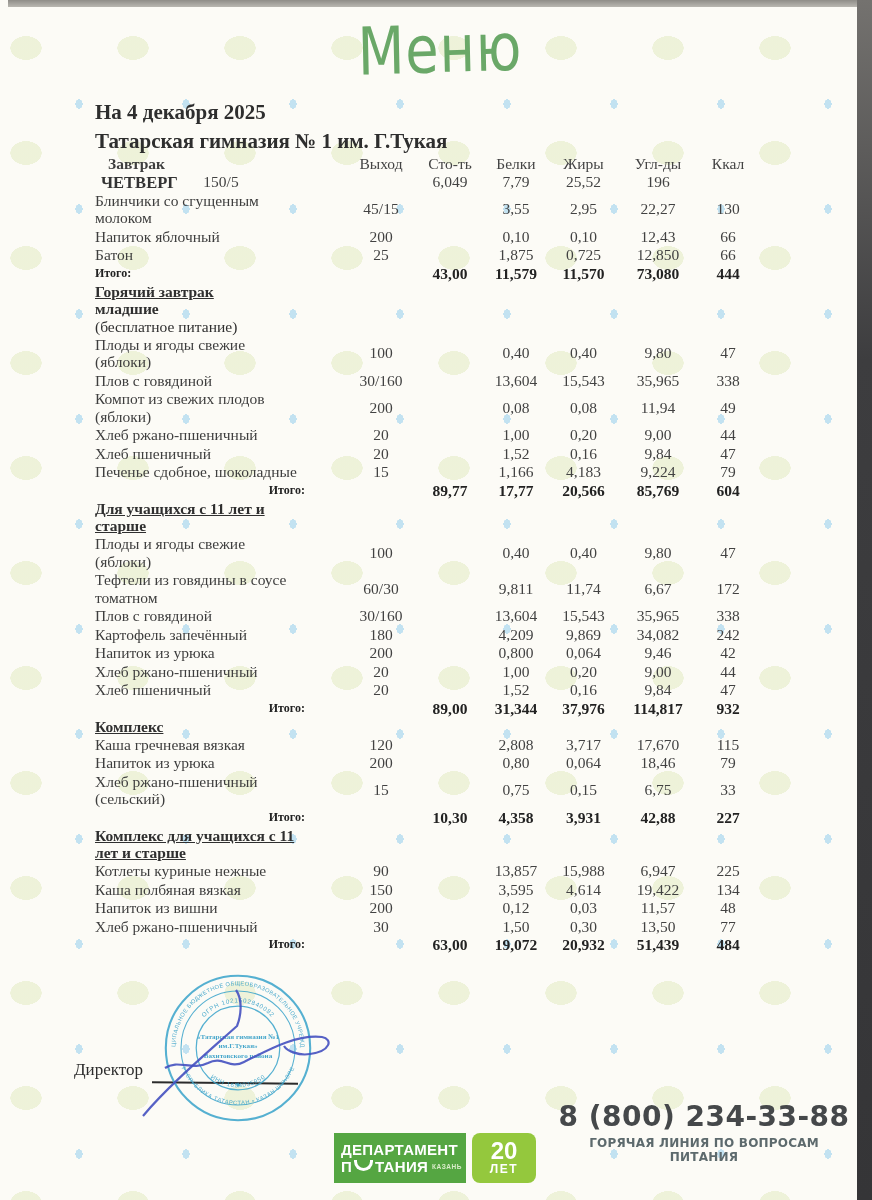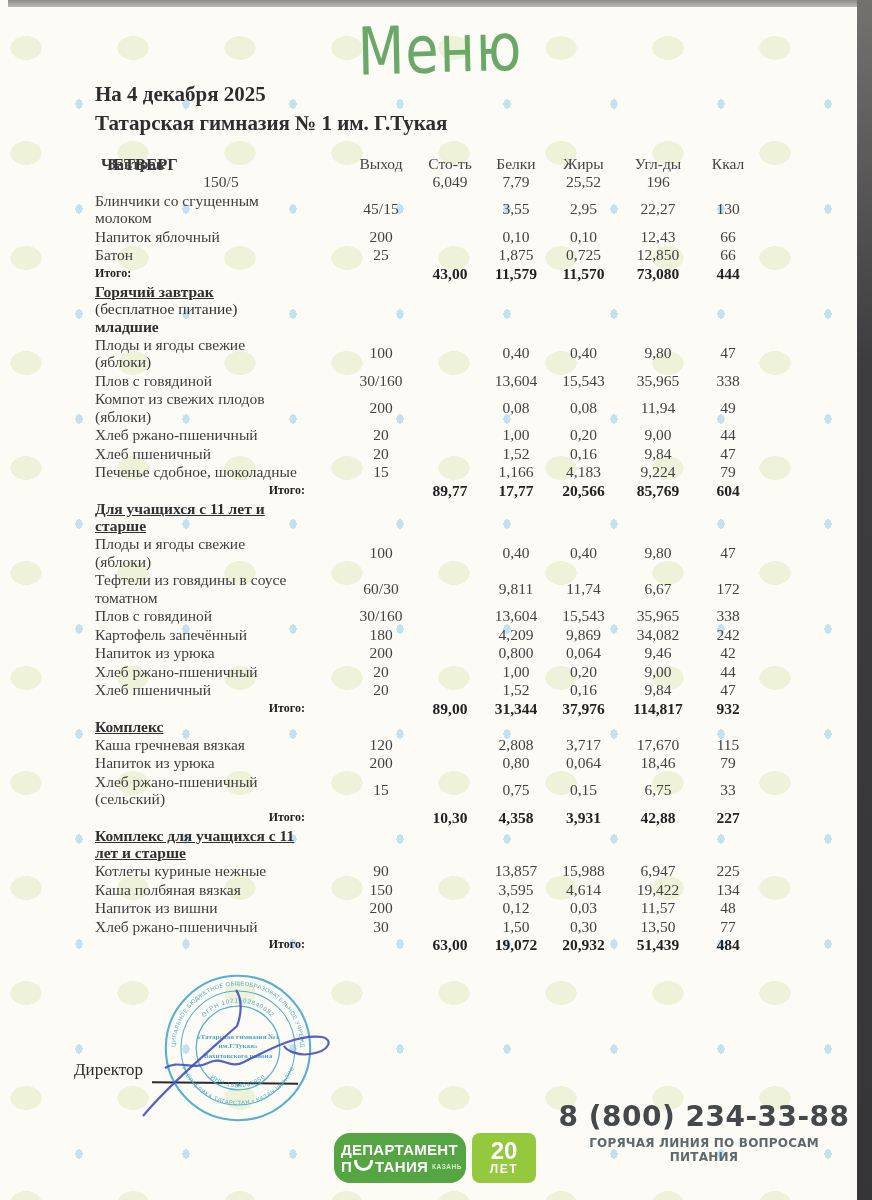--- a/index.html
+++ b/index.html
@@ -13,21 +13,21 @@
     background-position:0 0,0 52px;
     font-family:"Liberation Serif",serif;color:#3a3a3a;
   }
   .edge-top{position:absolute;left:8px;top:0;width:864px;height:7px;background:linear-gradient(#8f8d88,#b9b7b1);}
   .edge-right{position:absolute;right:0;top:0;width:15px;height:1200px;background:linear-gradient(180deg,#74726f,#3d3d3f 30%,#353537);}
   .menu-title{
     position:absolute;left:340px;top:18px;width:200px;text-align:center;
     font-family:"DejaVu Sans",sans-serif;font-size:54px;color:#6aa868;
     transform:scaleY(1.22) rotate(-1.5deg);transform-origin:center;letter-spacing:1px;font-weight:400;
   }
-  .head{position:absolute;left:95px;top:82px;}
+  .head{position:absolute;left:95px;top:100px;}
   .head .date{font-size:21px;font-weight:bold;color:#2e2e2e;}
   .head .school{font-size:21px;font-weight:bold;color:#2e2e2e;margin-top:4px;}
   .head .day{font-size:16.5px;font-weight:bold;color:#333;margin-top:19px;margin-left:6px;}
   .table{position:absolute;left:95px;top:154px;width:668px;}
   .row{display:grid;grid-template-columns:252px 68px 70px 62px 73px 76px 64px;align-items:center;}
   .cell{font-size:15.5px;line-height:17.5px;padding:.5px 0;}
   .cell.name{white-space:pre-line;color:#3e3e3e;}
   .cell.num{text-align:center;color:#424242;}
   .cell.colhead{text-align:center;color:#444;}
   .first-col-head{font-weight:bold;color:#2f2f2f;margin-left:13px;}
@@ -37,21 +37,21 @@
   .hline.bold{font-weight:bold;}
   .row.total .cell{font-weight:bold;color:#222;}
   .tlabel{font-size:12px;}
   .tleft{text-align:left;}
   .tright{text-align:right;padding-right:42px !important;}
   .director{position:absolute;left:74px;top:1060px;font-size:17px;color:#2d2d2d;}
   .sig-line{position:absolute;left:152px;top:1082px;width:146px;height:2px;background:#2b2b2b;transform:rotate(.6deg);}
   .stamp{position:absolute;left:158px;top:972px;opacity:.88;}
   .signature{position:absolute;left:60px;top:958px;}
   .footer-logo{position:absolute;left:334px;top:1133px;display:flex;gap:6px;font-family:"Liberation Sans",sans-serif;}
-  .logo-box{background:#55a642;border-radius:16px;width:132px;height:50px;color:#fff;
+  .logo-box{background:#55a642;border-radius:0;width:132px;height:50px;color:#fff;
     display:flex;flex-direction:column;justify-content:center;padding-left:7px;box-sizing:border-box;}
   .logo-line1{font-weight:bold;font-size:15px;letter-spacing:.3px;line-height:17px;}
   .logo-line2{font-weight:bold;font-size:15px;letter-spacing:.3px;line-height:17px;display:flex;align-items:center;}
   .smile{display:inline-block;width:13px;height:8px;border:3px solid #fff;border-top:none;
     border-radius:0 0 11px 11px;margin:0 2px 2px 2px;}
   .logo-city{font-size:6.5px;color:#d9ecc9;margin-left:4px;letter-spacing:.5px;align-self:flex-end;margin-bottom:1px;}
   .years-box{background:#94c83d;border-radius:8px;width:64px;height:50px;color:#fff;text-align:center;
     display:flex;flex-direction:column;justify-content:center;}
   .years-num{font-weight:bold;font-size:24px;line-height:22px;}
   .years-label{font-weight:bold;font-size:12px;letter-spacing:1.5px;line-height:14px;}
@@ -125,22 +125,22 @@
         <div class="cell tlabel tleft">Итого:</div>
         <div class="cell num"></div>
         <div class="cell num">43,00</div>
         <div class="cell num">11,579</div>
         <div class="cell num">11,570</div>
         <div class="cell num">73,080</div>
         <div class="cell num">444</div>
       </div>
       <div class="sec-header">
         <div class="hline bold-underline">Горячий завтрак</div>
+        <div class="hline bold">младшие</div>
         <div class="hline normal">(бесплатное питание)</div>
-        <div class="hline bold">младшие</div>
       </div>
       <div class="row">
         <div class="cell name">Плоды и ягоды свежие
 (яблоки)</div>
         <div class="cell num">100</div>
         <div class="cell num"></div>
         <div class="cell num">0,40</div>
         <div class="cell num">0,40</div>
         <div class="cell num">9,80</div>
         <div class="cell num">47</div>

